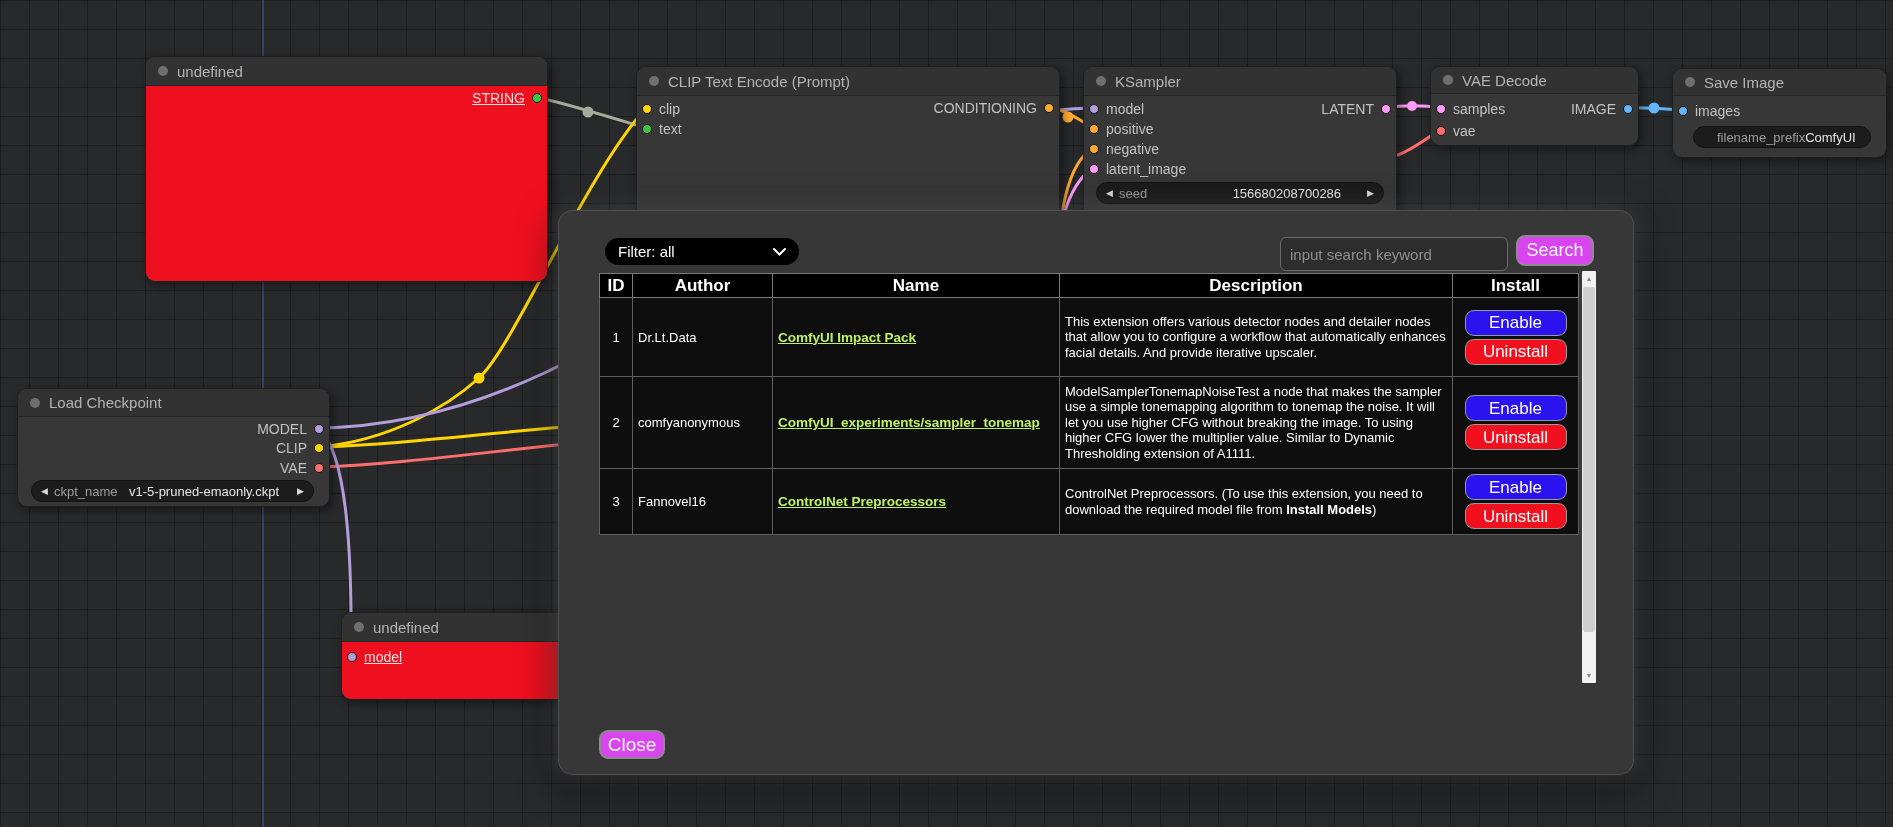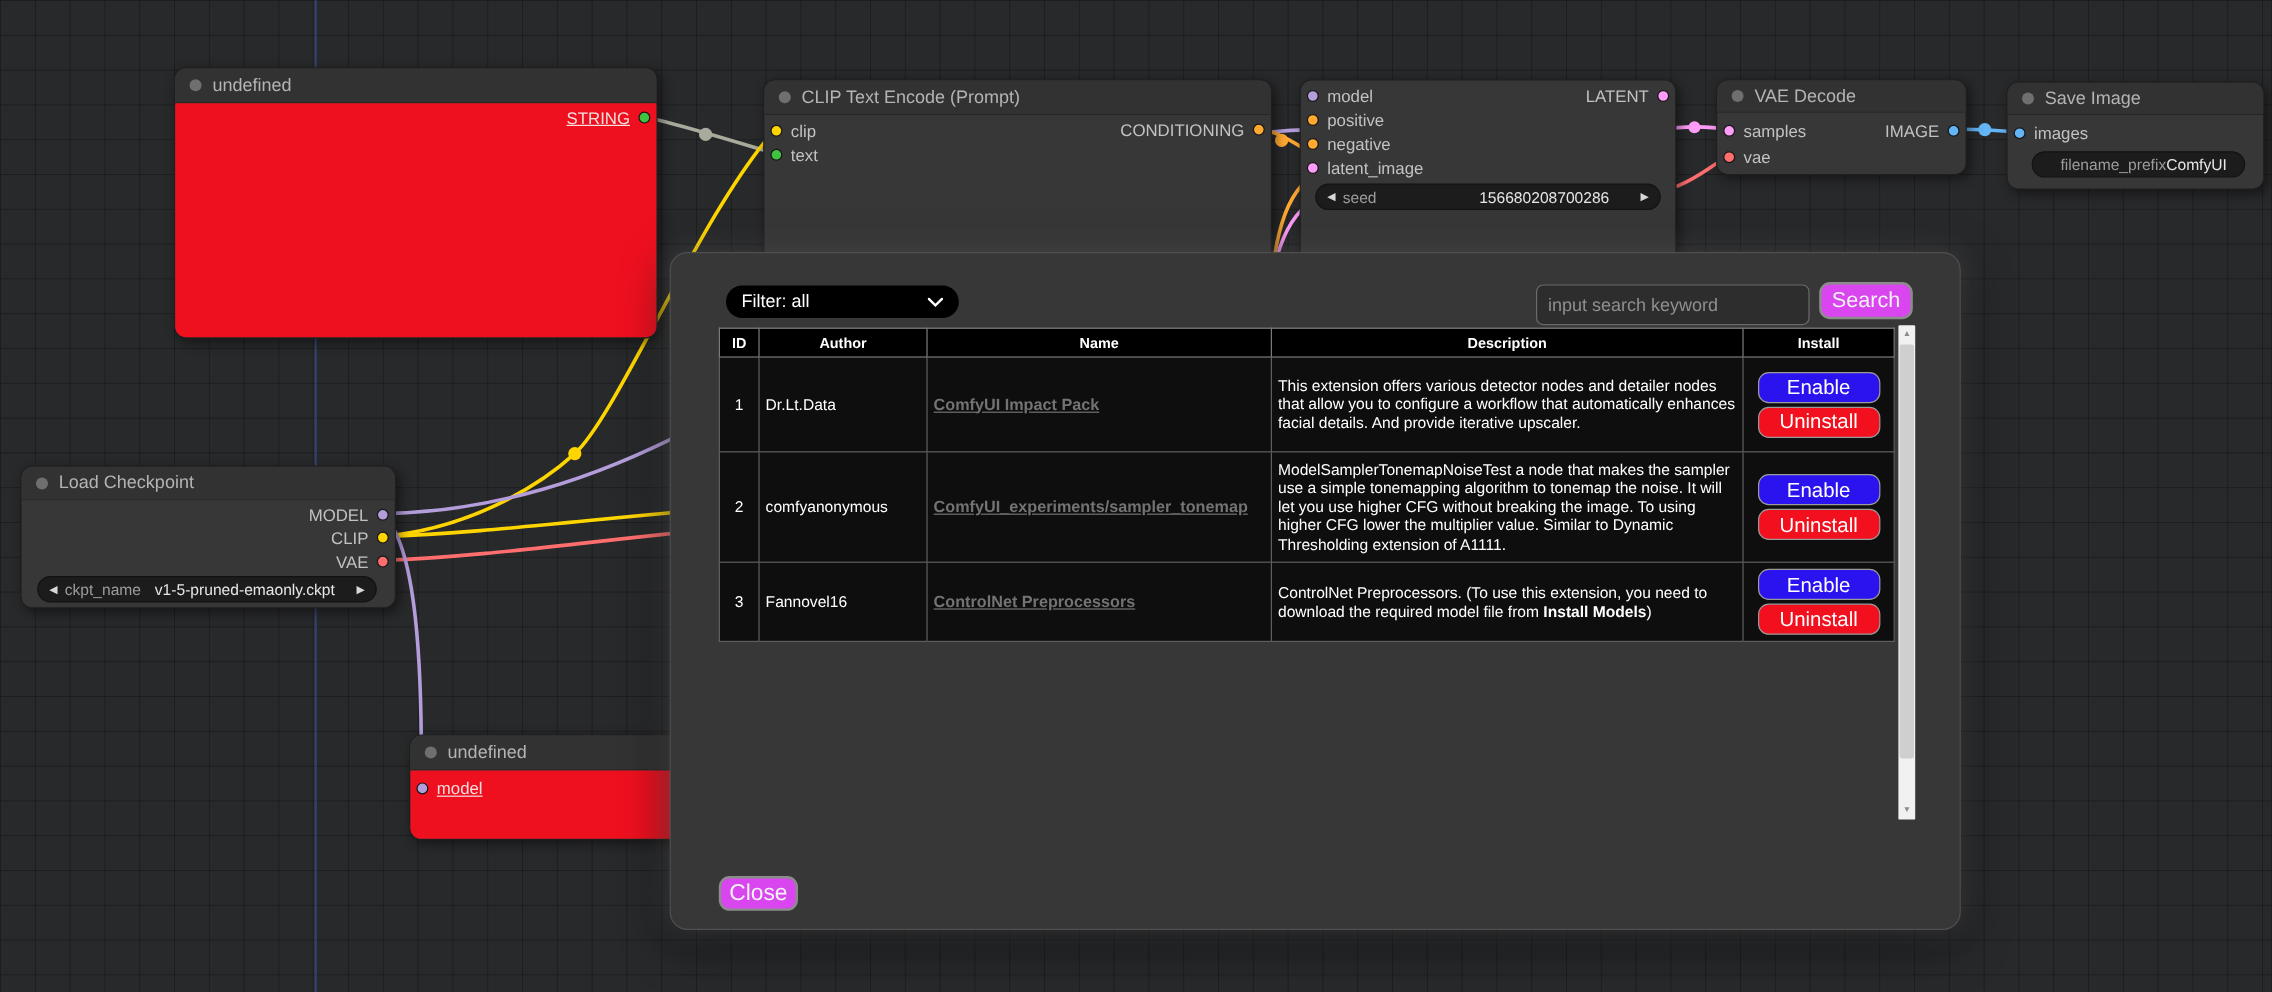--- a/index.html
+++ b/index.html
@@ -51,29 +51,29 @@
     border:1px solid #6a6a6a;border-radius:6px;color:#ddd;font-size:15px;padding:16px 9px;
     box-sizing:border-box;font-family:"Liberation Sans",sans-serif;}
   .search-input::placeholder{color:#8f8f8f;}
   .btn-dark{background:#d946ef;border:2px solid #8c8c8c;border-radius:9px;color:#f2f2f2;
     font-family:"Liberation Sans",sans-serif;cursor:pointer;}
   .search-btn{position:absolute;left:957px;top:24px;width:78px;height:31px;font-size:18px;}
   .close-btn{position:absolute;left:40px;top:519px;width:66px;height:29px;font-size:19px;}
 
   .scroll-area{position:absolute;left:40px;top:62px;width:997px;height:410px;}
   table.ext{border-collapse:collapse;width:979px;table-layout:fixed;}
-  table.ext th{background:#000;color:#fff;font-size:12px;font-weight:bold;height:23px;
+  table.ext th{background:#000;color:#fff;font-size:17px;font-weight:bold;height:23px;
     border:1px solid #7a7a7a;padding:0 2px;}
   table.ext td{background:#0e0e0e;color:#fff;font-size:13px;border:1px solid #5e5e5e;
     vertical-align:middle;padding:2px 5px;box-sizing:border-box;}
   col.c-id{width:33px;} col.c-author{width:140px;} col.c-name{width:287px;}
   col.c-desc{width:393px;} col.c-install{width:126px;}
   td.cell-id{text-align:center;}
   td.cell-desc{line-height:15.5px;padding:3px 5px;}
-  td.cell-name a{color:#737373;font-weight:bold;text-decoration:underline;font-size:13.5px;cursor:pointer;}
+  td.cell-name a{color:#bef264;font-weight:bold;text-decoration:underline;font-size:13.5px;cursor:pointer;}
   tr.r1 td{height:79px;} tr.r2 td{height:92px;} tr.r3 td{height:65px;}
   td.cell-install{text-align:center;padding:2px;}
   .btn-enable,.btn-uninstall{display:block;width:102px;height:26px;margin:3px auto;color:#fff;
     font-size:17px;border-radius:9px;border:1px solid #9a9a9a;cursor:pointer;
     font-family:"Liberation Sans",sans-serif;line-height:1;}
   .btn-enable{background:#2a13ef;}
   .btn-uninstall{background:#f2101f;}
 
   .vscroll{position:absolute;left:983px;top:-2px;width:14px;height:412px;background:#f1f1f1;
     border-radius:1px;}
@@ -138,20 +138,24 @@
         <span>text</span>
       </div>
       <div class="slot out" style="top:3px;text-align:center;">
         <span class="dot" style="background:#ffa931;"></span>
         <span>CONDITIONING</span>
       </div>
     </div>
   </div>
 
   <div class="node" style="left:1083px;top:66px;width:312px;height:170px;">
+    <div class="node-title">
+      <span class="tdot"></span>
+      <span>KSampler</span>
+    </div>
     <div class="node-body" style="height:140px;">
       <div class="slot in" style="top:4px;">
         <span class="dot" style="background:#b39ddb;"></span>
         <span>model</span>
       </div>
       <div class="slot in" style="top:24px;">
         <span class="dot" style="background:#ffa931;"></span>
         <span>positive</span>
       </div>
       <div class="slot in" style="top:44px;">

